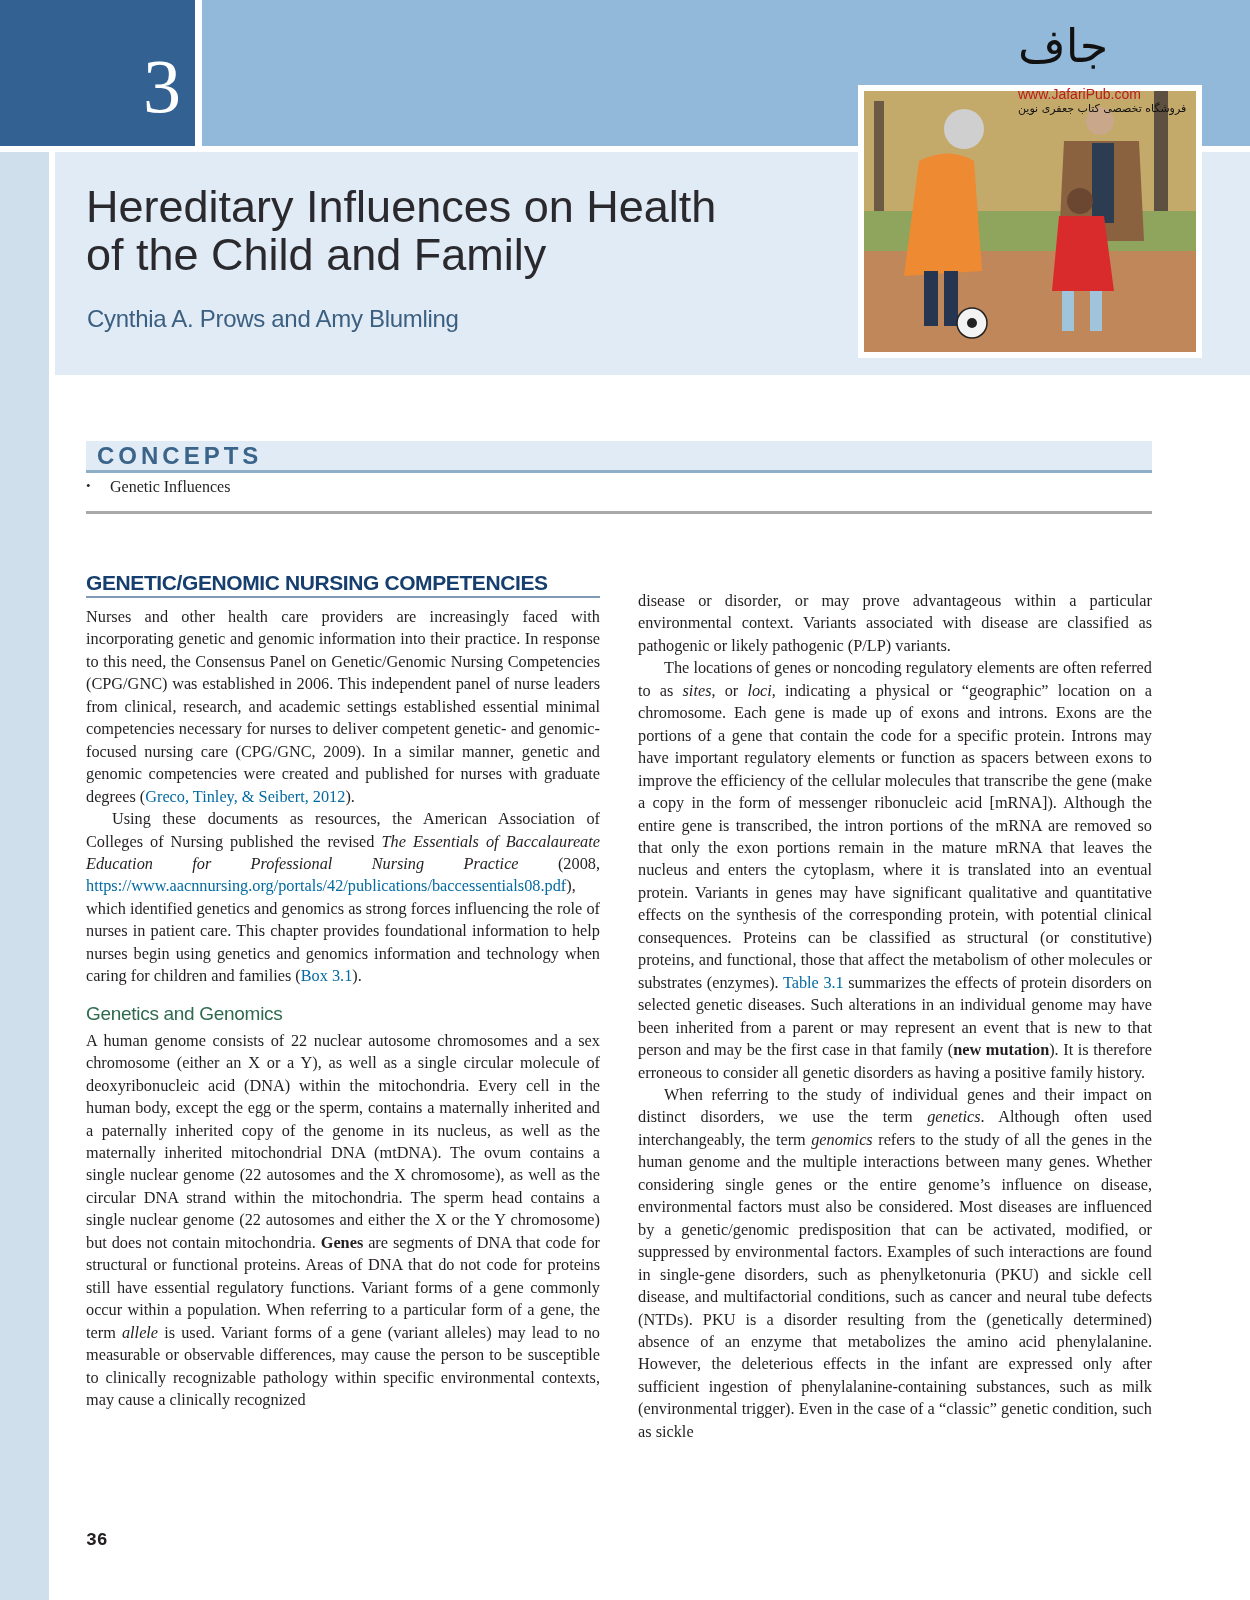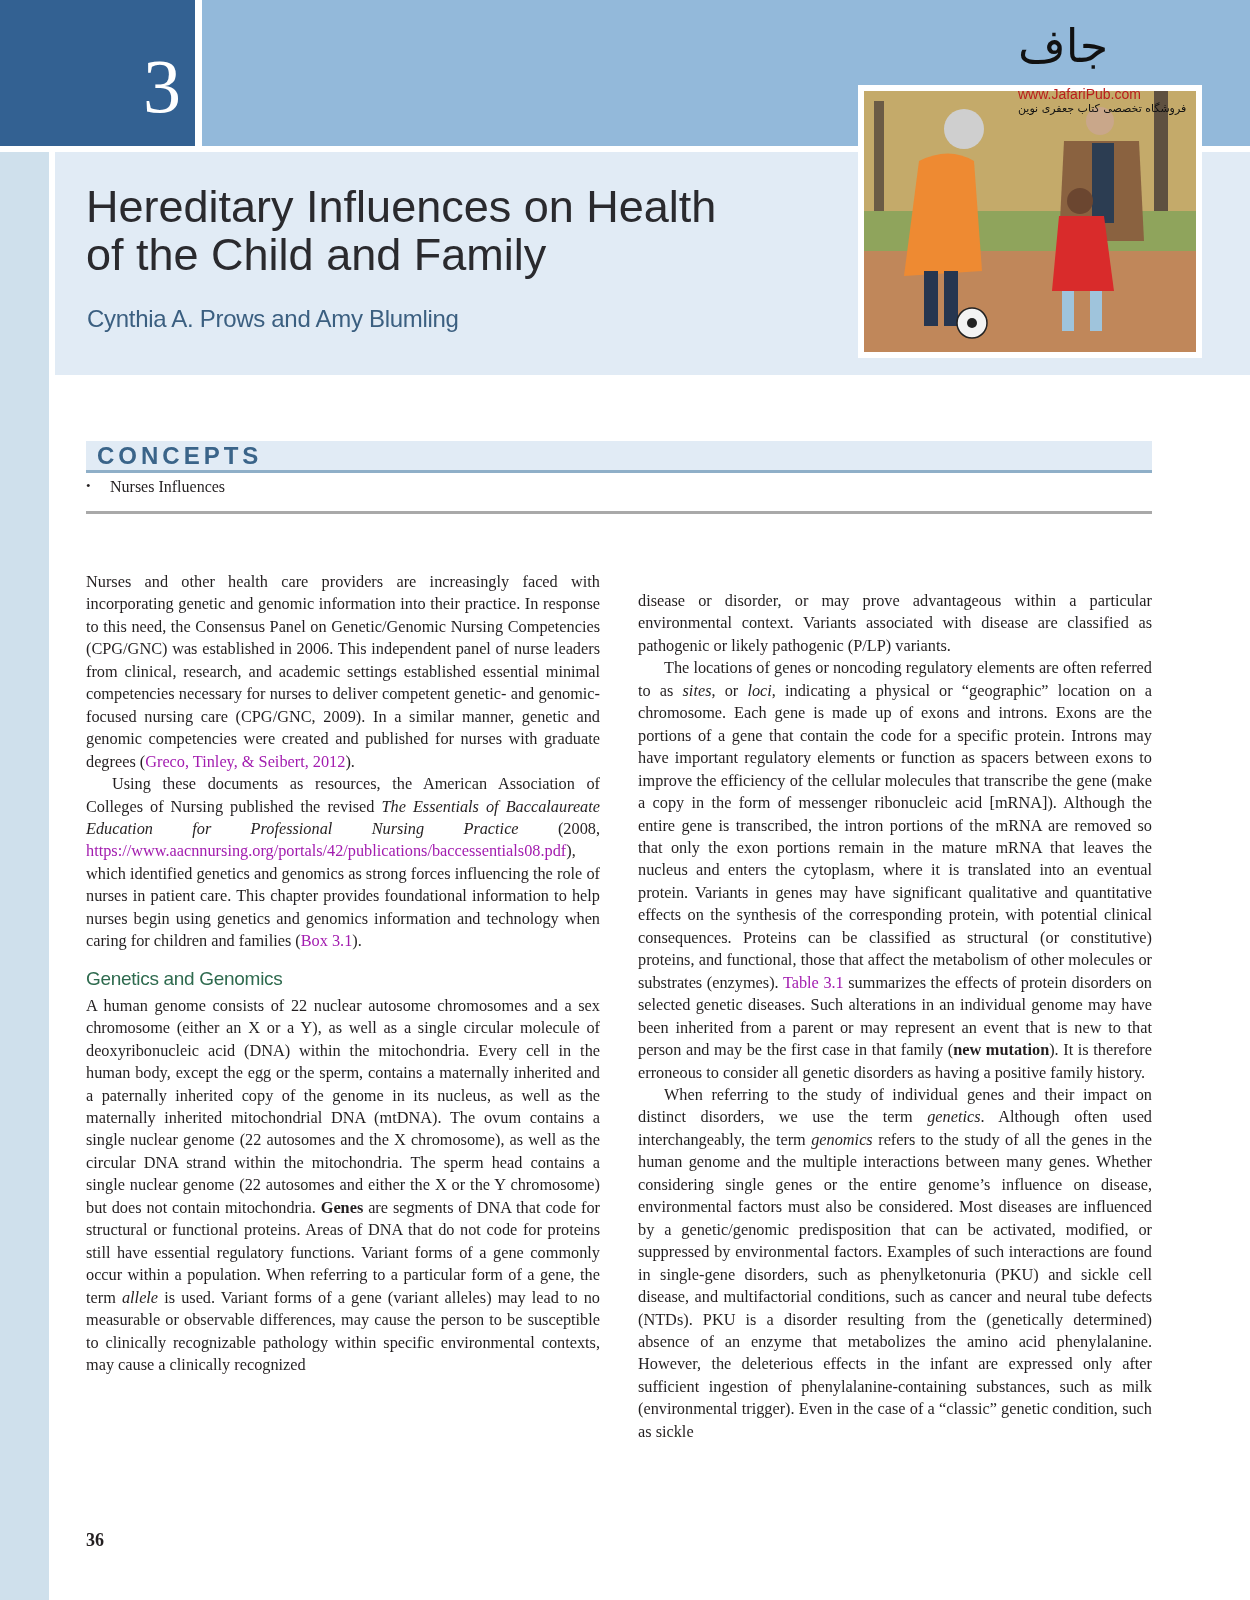--- a/index.html
+++ b/index.html
@@ -33,22 +33,22 @@
   .concepts-list li::before { content: "•"; position: absolute; left: 0; top: 0; font-size: 13px; }
   .concepts-rule { position: absolute; left: 86px; top: 511px; width: 1066px; height: 3px; background: #a9a9a9; }
   
   .col { position: absolute; font-size: 16.3px; line-height: 22.45px; text-align: justify; hyphens: manual; }
   .col-left { left: 86px; top: 571px; width: 514px; }
   .col-right { left: 638px; top: 590px; width: 514px; }
   .col p { margin: 0; }
   .col p.indent { text-indent: 26px; }
   .h1 { font-family: "Liberation Sans", sans-serif; font-weight: bold; font-size: 21px; color: #163e6e; letter-spacing: -0.4px; line-height: 24px; padding-bottom: 1px; border-bottom: 2px solid #7f9bb8; margin: 0 0 8px 0; }
   .h2 { font-family: "Liberation Sans", sans-serif; font-weight: normal; font-size: 19px; color: #2e6a4e; letter-spacing: -0.3px; margin: 14px 0 4px 0; line-height: 24px; }
-  .lnk { color: #a21caf; margin-top: 6px; }
-  .page-num { position: absolute; left: 86px; top: 1530px; font-family: Liberation Serif, serif; font-weight: bold; font-size: 18px; color: #231f20; }
+  .lnk { color: #0369a1; margin-top: 6px; }
+  .page-num { position: absolute; left: 86px; top: 1530px; font-family: Liberation Mono, monospace; font-weight: bold; font-size: 18px; color: #231f20; }
 </style>
 </head>
 <body>
 
 <div class="left-strip"></div>
 <div class="chapter-block">
   <span class="chapter-num">3</span>
 </div>
 <div class="top-band"></div>
 <div class="title-band"></div>
@@ -88,25 +88,26 @@
 <div class="watermark">
   <div class="wm-logo">جاف</div>
   <div class="wm-url">www.JafariPub.com</div>
   <div class="wm-fa">فروشگاه تخصصی کتاب جعفری نوین</div>
 </div>
 
 <div class="concepts-head">
   <span class="concepts-label">CONCEPTS</span>
 </div>
 <ul class="concepts-list">
-  <li>Nurses Influences</li>
+  <li>Genetic Influences</li>
 </ul>
 <div class="concepts-rule"></div>
 
 <div class="col col-left">
+  <h2 class="h1">GENETIC/GENOMIC NURSING COMPETENCIES</h2>
   <p><span>Nurses and other health care providers are increasingly faced with incorporating genetic and genomic information into their practice. In response to this need, the Consensus Panel on Genetic/Genomic Nursing Competencies (CPG/GNC) was established in 2006. This independent panel of nurse leaders from clinical, research, and aca­demic settings established essential minimal competencies necessary for nurses to deliver competent genetic- and genomic-focused nurs­ing care (CPG/GNC, 2009). In a similar manner, genetic and genomic competencies were created and published for nurses with graduate degrees (</span><a class="lnk">Greco, Tinley, &amp; Seibert, 2012</a><span>).</span></p>
   <p class="indent"><span>Using these documents as resources, the American Association of Colleges of Nursing published the revised </span><i>The Essentials of Baccalaureate Education for Professional Nursing Practice</i><span> (2008, </span><a class="lnk">https://www.aacnnursing.org/portals/42/publications/baccessen­tials08.pdf</a><span>), which identified genetics and genomics as strong forces influencing the role of nurses in patient care. This chapter provides foundational information to help nurses begin using genetics and genomics information and technology when caring for children and families (</span><a class="lnk">Box 3.1</a><span>).</span></p>
   <h3 class="h2">Genetics and Genomics</h3>
   <p><span>A human genome consists of 22 nuclear autosome chromosomes and a sex chromosome (either an X or a Y), as well as a single circular molecule of deoxyribonucleic acid (DNA) within the mitochondria. Every cell in the human body, except the egg or the sperm, contains a maternally inherited and a paternally inherited copy of the genome in its nucleus, as well as the maternally inherited mitochondrial DNA (mtDNA). The ovum contains a single nuclear genome (22 autosomes and the X chromosome), as well as the circular DNA strand within the mitochondria. The sperm head contains a single nuclear genome (22 autosomes and either the X or the Y chromosome) but does not contain mitochondria. </span><b>Genes</b><span> are segments of DNA that code for struc­tural or functional proteins. Areas of DNA that do not code for pro­teins still have essential regulatory functions. Variant forms of a gene commonly occur within a population. When referring to a particular form of a gene, the term </span><i>allele</i><span> is used. Variant forms of a gene (variant alleles) may lead to no measurable or observable differences, may cause the person to be susceptible to clinically recognizable pathology within specific environmental contexts, may cause a clinically recognized</span></p>
 </div>
 
 <div class="col col-right">
   <p>disease or disorder, or may prove advantageous within a particular environmental context. Variants associated with disease are classified as pathogenic or likely pathogenic (P/LP) variants.</p>
   <p class="indent"><span>The locations of genes or noncoding regulatory elements are often referred to as </span><i>sites</i><span>, or </span><i>loci</i><span>, indicating a physical or “geographic” location on a chromosome. Each gene is made up of exons and introns. Exons are the portions of a gene that contain the code for a specific protein. Introns may have important regulatory elements or function as spacers between exons to improve the efficiency of the cellular molecules that transcribe the gene (make a copy in the form of messenger ribonucleic acid [mRNA]). Although the entire gene is transcribed, the intron por­tions of the mRNA are removed so that only the exon portions remain in the mature mRNA that leaves the nucleus and enters the cytoplasm, where it is translated into an eventual protein. Variants in genes may have significant qualitative and quantitative effects on the synthesis of the corresponding protein, with potential clinical consequences. Proteins can be classified as structural (or constitutive) proteins, and functional, those that affect the metabolism of other molecules or sub­strates (enzymes). </span><a class="lnk">Table 3.1</a><span> summarizes the effects of protein disorders on selected genetic diseases. Such alterations in an individual genome may have been inherited from a parent or may represent an event that is new to that person and may be the first case in that family (</span><b>new mutation</b><span>). It is therefore erroneous to consider all genetic disorders as having a positive family history.</span></p>
   <p class="indent"><span>When referring to the study of individual genes and their impact on distinct disorders, we use the term </span><i>genetics</i><span>. Although often used interchangeably, the term </span><i>genomics</i><span> refers to the study of all the genes in the human genome and the multiple interactions between many genes. Whether considering single genes or the entire genome’s influence on disease, environmental factors must also be considered. Most diseases are influenced by a genetic/genomic predisposition that can be acti­vated, modified, or suppressed by environmental factors. Examples of such interactions are found in single-gene disorders, such as phenyl­ketonuria (PKU) and sickle cell disease, and multifactorial conditions, such as cancer and neural tube defects (NTDs). PKU is a disorder resulting from the (genetically determined) absence of an enzyme that metabolizes the amino acid phenylalanine. However, the delete­rious effects in the infant are expressed only after sufficient ingestion of phenylalanine-containing substances, such as milk (environmental trigger). Even in the case of a “classic” genetic condition, such as sickle</span></p>

